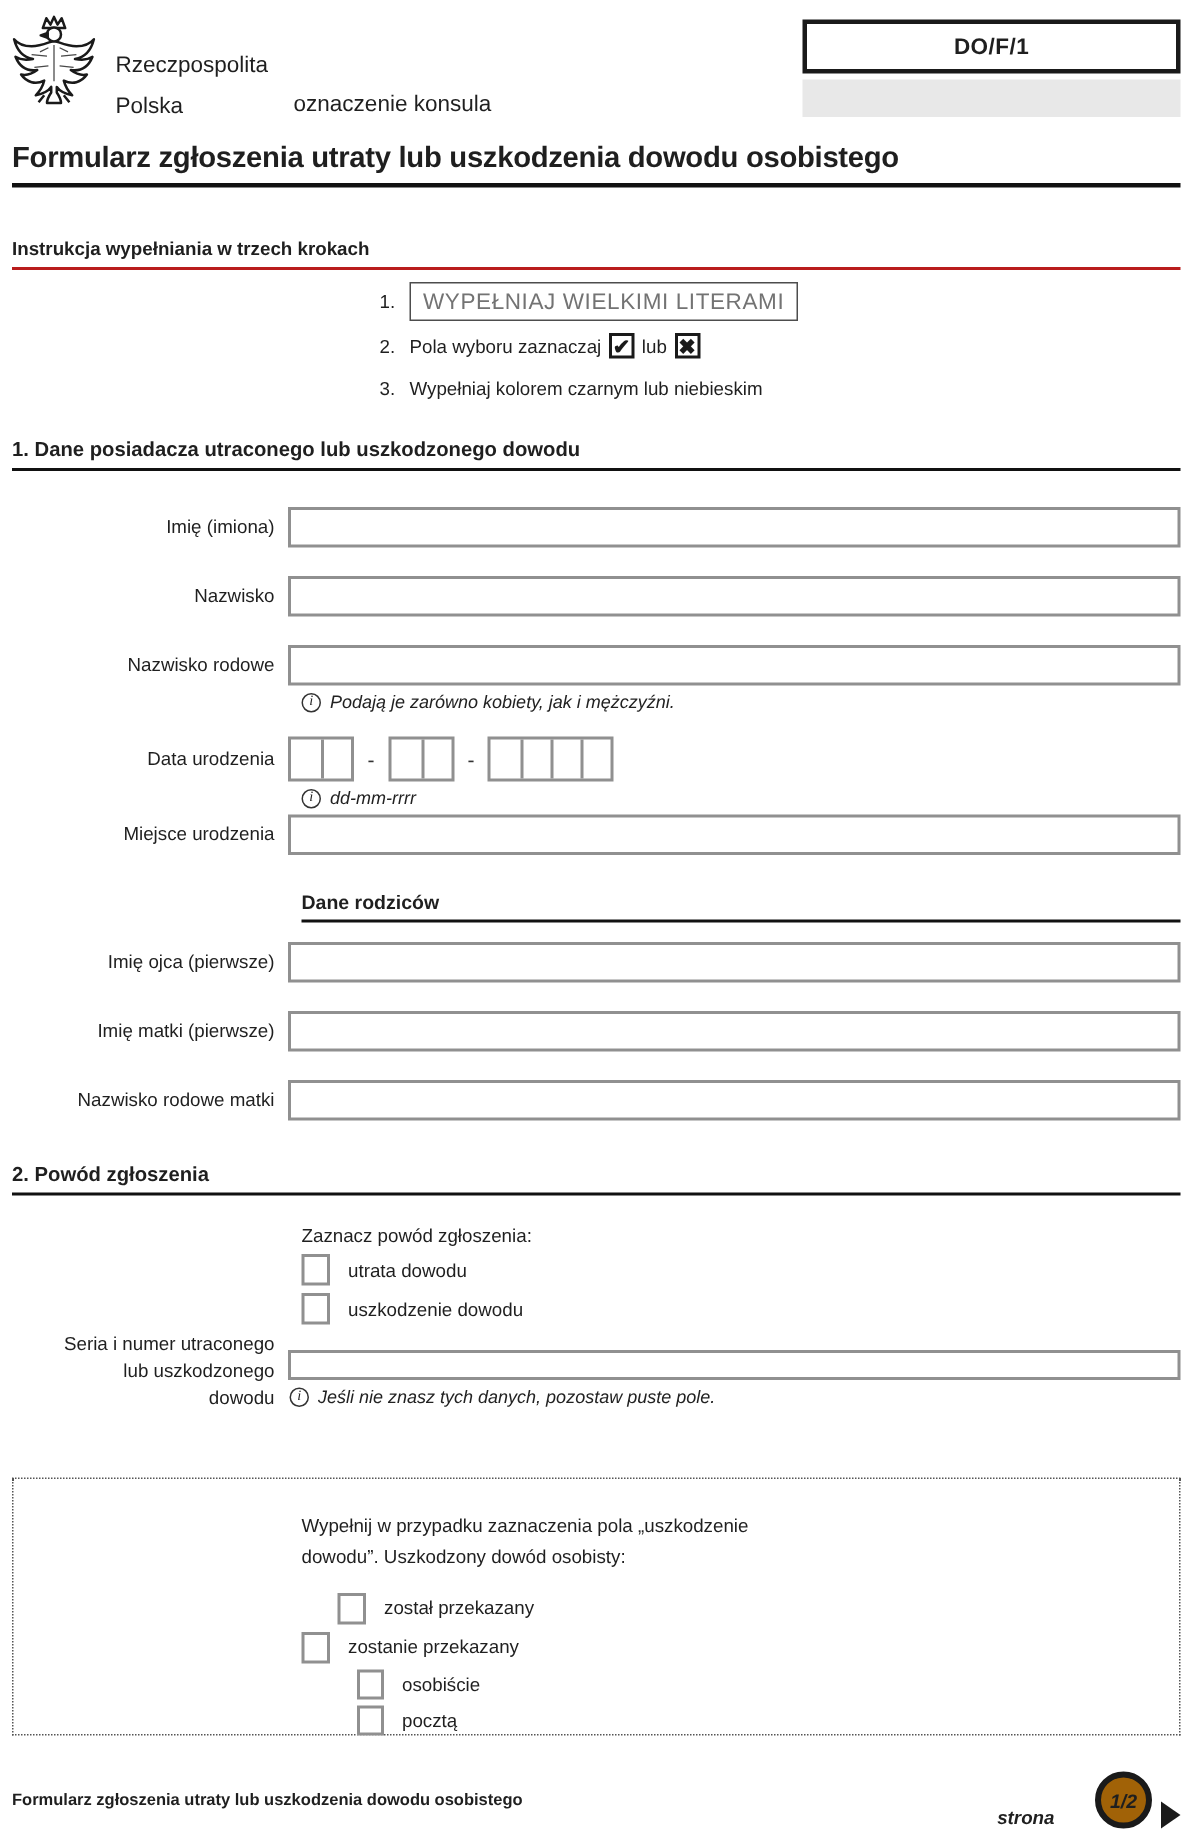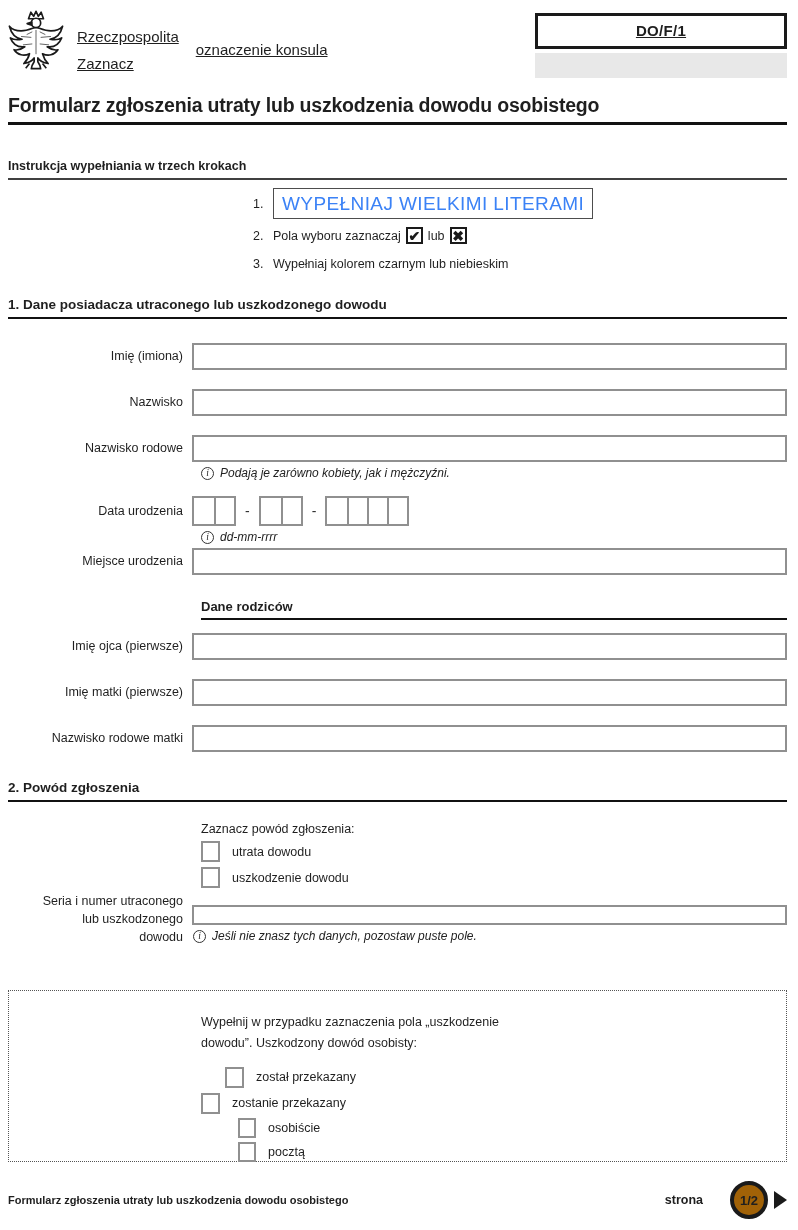--- a/index.html
+++ b/index.html
@@ -7,21 +7,21 @@
   body {
     width: 798px; height: 1230px;
     font-family: "Liberation Sans", sans-serif;
     color: #1f1f1f;
     position: relative;
     overflow: hidden;
   }
   .page { position: relative; width: 798px; height: 1230px; padding: 8px 11px 0 8px; }
 
   
-  .header { display: flex; align-items: center; text-decoration: underline; }
+  .header { display: flex; align-items: flex-end; }
   .emblem { flex: none; width: 56px; height: 70px; }
   .country { margin-left: 13px; font-size: 15px; line-height: 1; }
   .country .line1 { margin-top: 13px; }
   .country .line2 { margin-top: 12px; }
   .consul { margin-left: 17px; margin-top: 13px; font-size: 15px; }
   .codecol { margin-left: auto; width: 252px; }
   .codebox {
     margin-top: 4px; height: 36px; border: 3px solid #1a1a1a;
     display: flex; align-items: center; justify-content: center;
     font-weight: bold; font-size: 15px; letter-spacing: .3px;
@@ -30,26 +30,26 @@
 
   
   .title {
     margin-top: 16px; font-size: 19.5px; font-weight: bold;
     border-bottom: 3.5px solid #111; padding-bottom: 5px; letter-spacing: -0.2px;
   }
 
   
   .instr-head {
     margin-top: 34px; font-size: 12.5px; font-weight: bold;
-    border-bottom: 2px solid #404040; padding-bottom: 5px;
+    border-bottom: 2px solid #b91c1c; padding-bottom: 5px;
   }
   .steps { margin-top: 8px; font-size: 12.5px; }
   .step { display: flex; align-items: center; margin-left: 245px; }
   .step-num { width: 20px; flex: none; }
-  .cap-box { border: 1.5px solid #4d4d4d; font-size: 19px; padding: 4px 8px 3px 8px; letter-spacing: .4px; color:#3b82f6; }
+  .cap-box { border: 1.5px solid #4d4d4d; font-size: 15px; padding: 4px 8px 3px 8px; letter-spacing: .4px; color:#737373; }
   .step2 { margin-top: 8px; }
   .step3 { margin-top: 13px; }
   .cb-demo {
     width: 17px; height: 17px; border: 2px solid #1a1a1a;
     display: inline-flex; align-items: center; justify-content: center;
     font-weight: bold; font-size: 14px; margin: 0 5px; color: #1a1a1a;
   }
 
   
   .sec-head {
@@ -104,21 +104,21 @@
     padding: 21px 10px 0 192px; font-size: 12.5px;
   }
   .dotted .intro { line-height: 1.65; }
   .dotted .cb-row.lead { margin-top: 13px; padding-left: 24px; }
   .dotted .cb-row.sub { margin-left: 37px; margin-top: 4px; }
   .cb.small { width: 18px; height: 20px; }
 
   
   .footer { position: absolute; left: 8px; right: 11px; top: 1181px; display: flex; align-items: center; }
   .f-title { font-size: 11px; font-weight: bold; }
-  .f-right { margin-left: auto; display: flex; align-items: center; }
+  .f-right { margin-left: auto; display: flex; align-items: flex-end; font-style: italic; }
   .f-strona { font-size: 12.5px; font-weight: bold; }
   .f-circle {
     width: 38px; height: 38px; border: 4px solid #1a1a1a; border-radius: 50%;
     display: flex; align-items: center; justify-content: center;
     font-weight: bold; font-size: 13px; margin-left: 27px; background: #a16207;
   }
   .f-arrow {
     width: 0; height: 0; margin-left: 6px;
     border-top: 9px solid transparent; border-bottom: 9px solid transparent;
     border-left: 13px solid #1a1a1a; cursor: pointer;
@@ -137,21 +137,21 @@
         <circle cx="30" cy="14.5" r="5"></circle>
         <path d="M25.5 13.5 L20.5 15.2 L25.5 17 Z" fill="#1a1a1a"></path>
         <path d="M23 58 L19 63 M37 58 L41 63" fill="none"></path>
       </g>
       <g stroke="#1a1a1a" stroke-width="0.9" fill="none" opacity="0.8">
         <path d="M30 22 L30 48 M26 24 L20 27 M34 24 L40 27 M25 30 L14 29 M35 30 L46 29 M26 37 L16 38 M34 37 L44 38"></path>
       </g>
     </svg>
     <div class="country">
       <div class="line1">Rzeczpospolita</div>
-      <div class="line2">Zaznacz</div>
+      <div class="line2">Polska</div>
     </div>
     <div class="consul">oznaczenie konsula</div>
     <div class="codecol">
       <div class="codebox">DO/F/1</div>
       <div class="graybox"></div>
     </div>
   </div>
 
   <div class="title">Formularz zgłoszenia utraty lub uszkodzenia dowodu osobistego</div>
 

